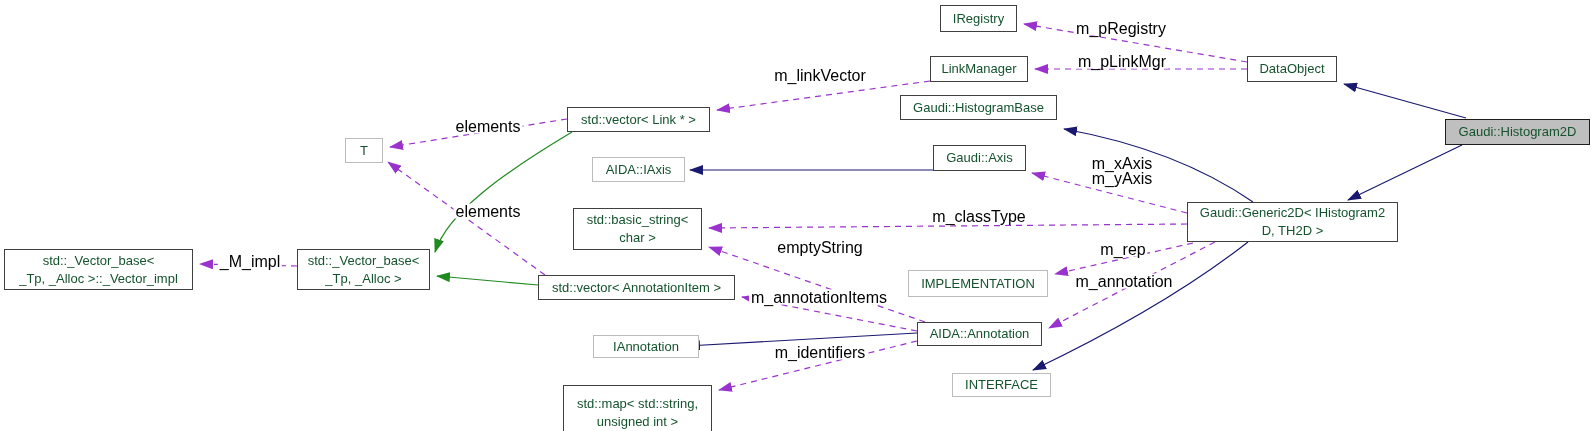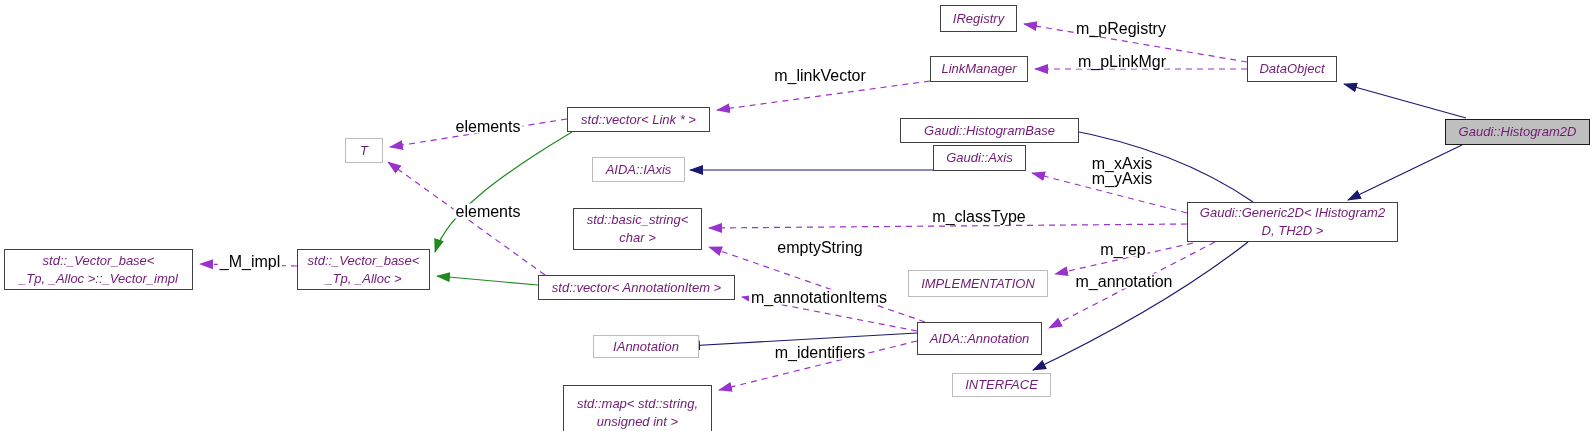--- a/index.html
+++ b/index.html
@@ -10,25 +10,24 @@
     font-family:"Liberation Sans", sans-serif;
     overflow:hidden;
   }
   svg.edges{position:absolute;left:0;top:0;width:1595px;height:431px;}
   .node{
     position:absolute;
     box-sizing:border-box;
     display:flex;align-items:center;justify-content:center;
     text-align:center;
     white-space:pre-line;
-    font-size:13px;line-height:18px;color:#701a75;
+    font-size:13px;line-height:18px;color:#14532d;
     background:#ffffff;
     border:1px solid #404040;
     cursor:pointer;
-    font-style:italic;
   }
   .node.external{border-color:#bcbcbc;cursor:default;}
   .node.selected{background:#bfbfbf;border:1.5px solid #1c1c1c;cursor:default;}
   .elabel{
     position:absolute;
     transform:translate(-50%,-50%);
     font-size:16px;line-height:15px;color:#000000;
     background:#ffffff;
     padding:0 2px;
     white-space:pre-line;
@@ -81,36 +80,36 @@
       <path d="M925,322 L709,247" marker-end="url(#arr-purple)"></path>
       <path d="M917,331 L742,297" marker-end="url(#arr-purple)"></path>
       <path d="M917,341 L719,390" marker-end="url(#arr-purple)"></path>
     </g>
   </svg>
 
   <div class="node" style="left:940px;top:5px;width:77px;height:27px">IRegistry</div>
   <div class="node" style="left:930px;top:56px;width:98px;height:26px">LinkManager</div>
   <div class="node" style="left:1247px;top:56px;width:90px;height:26px">DataObject</div>
   <div class="node" style="left:567px;top:107px;width:143px;height:25px">std::vector&lt; Link * &gt;</div>
-  <div class="node" style="left:900px;top:118px;width:179px;height:25px">Gaudi::HistogramBase</div>
+  <div class="node" style="left:900px;top:95px;width:157px;height:25px">Gaudi::HistogramBase</div>
   <div class="node external" style="left:592px;top:157px;width:93px;height:25px">AIDA::IAxis</div>
   <div class="node" style="left:933px;top:145px;width:93px;height:26px">Gaudi::Axis</div>
   <div class="node external" style="left:345px;top:138px;width:38px;height:25px">T</div>
   <div class="node" style="left:573px;top:208px;width:129px;height:42px">std::basic_string&lt;
 char &gt;</div>
   <div class="node" style="left:1187px;top:202px;width:211px;height:40px">Gaudi::Generic2D&lt; IHistogram2
 D, TH2D &gt;</div>
   <div class="node selected" style="left:1445px;top:119px;width:145px;height:26px">Gaudi::Histogram2D</div>
   <div class="node" style="left:4px;top:249px;width:189px;height:41px">std::_Vector_base&lt;
 _Tp, _Alloc &gt;::_Vector_impl</div>
   <div class="node" style="left:297px;top:249px;width:133px;height:41px">std::_Vector_base&lt;
 _Tp, _Alloc &gt;</div>
   <div class="node" style="left:538px;top:275px;width:197px;height:25px">std::vector&lt; AnnotationItem &gt;</div>
   <div class="node external" style="left:908px;top:270px;width:140px;height:27px">IMPLEMENTATION</div>
-  <div class="node" style="left:917px;top:322px;width:125px;height:33px">AIDA::Annotation</div>
+  <div class="node" style="left:917px;top:322px;width:125px;height:24px">AIDA::Annotation</div>
   <div class="node external" style="left:593px;top:335px;width:106px;height:23px">IAnnotation</div>
   <div class="node external" style="left:952px;top:373px;width:99px;height:24px">INTERFACE</div>
   <div class="node" style="left:563px;top:385px;width:149px;height:56px">std::map&lt; std::string,
 unsigned int &gt;</div>
 
   <div class="elabel" style="left:1121px;top:28px">m_pRegistry</div>
   <div class="elabel" style="left:1122px;top:61px">m_pLinkMgr</div>
   <div class="elabel" style="left:820px;top:75px">m_linkVector</div>
   <div class="elabel" style="left:488px;top:126px">elements</div>
   <div class="elabel" style="left:488px;top:211px">elements</div>

